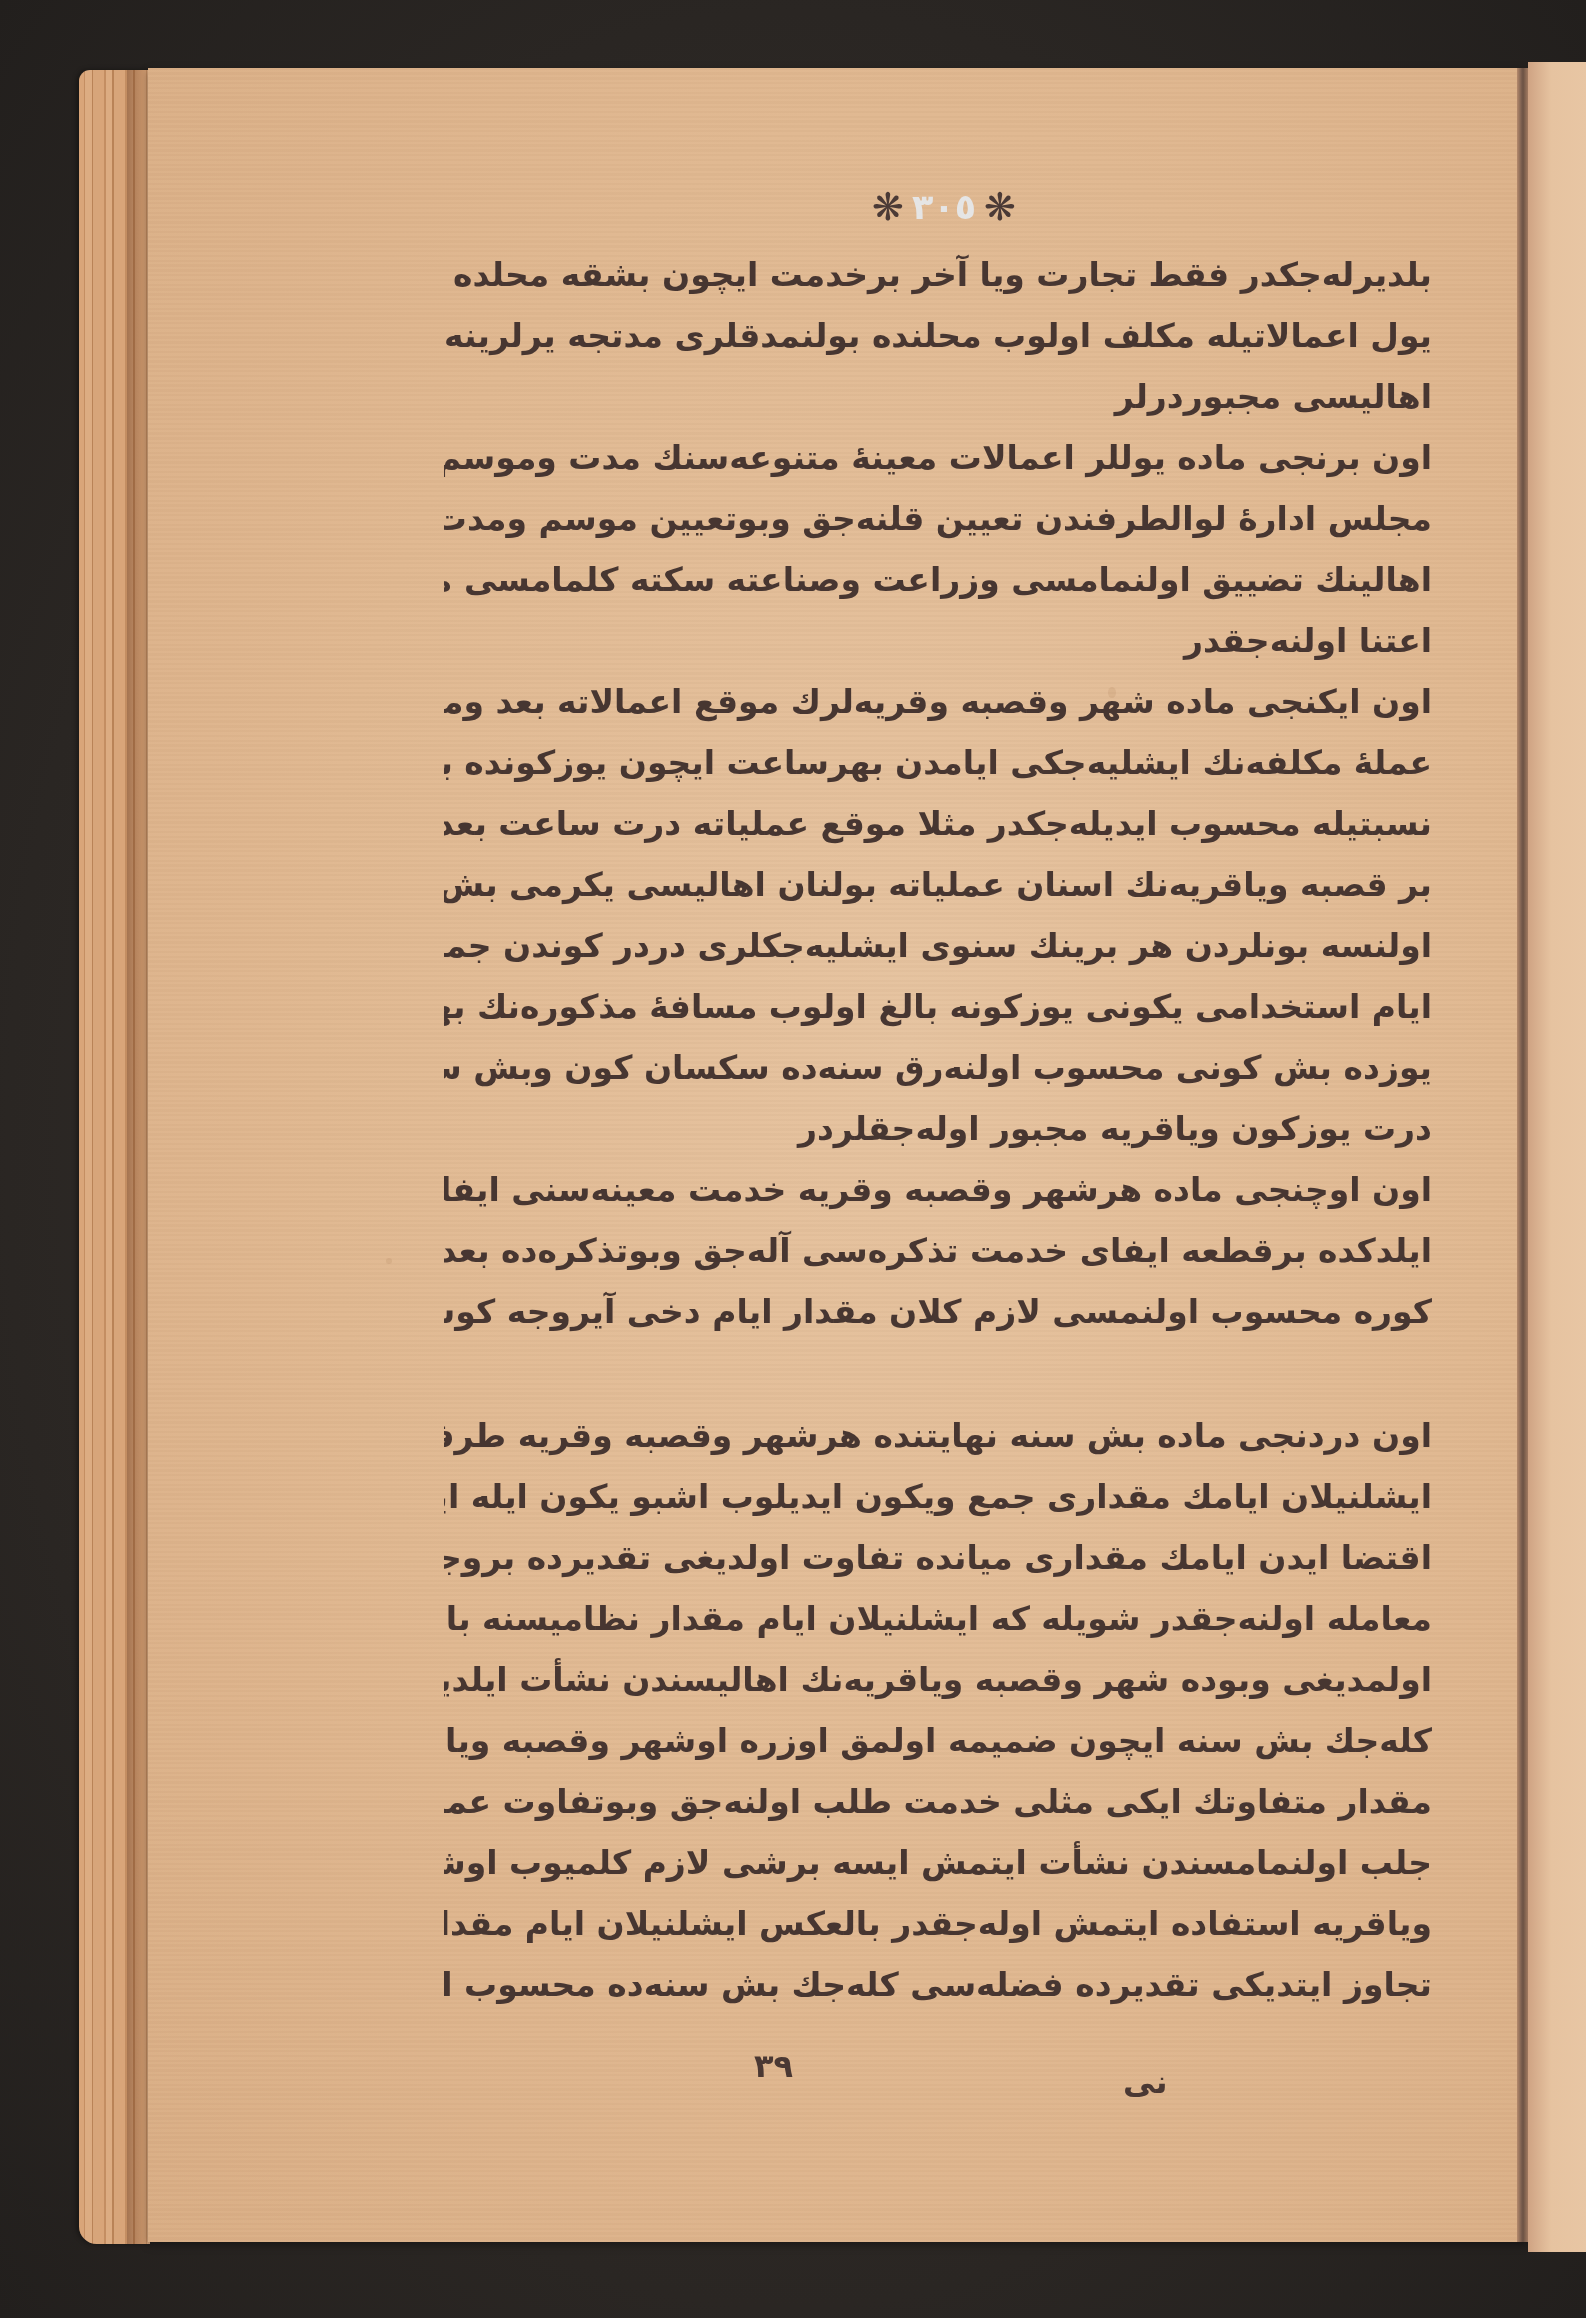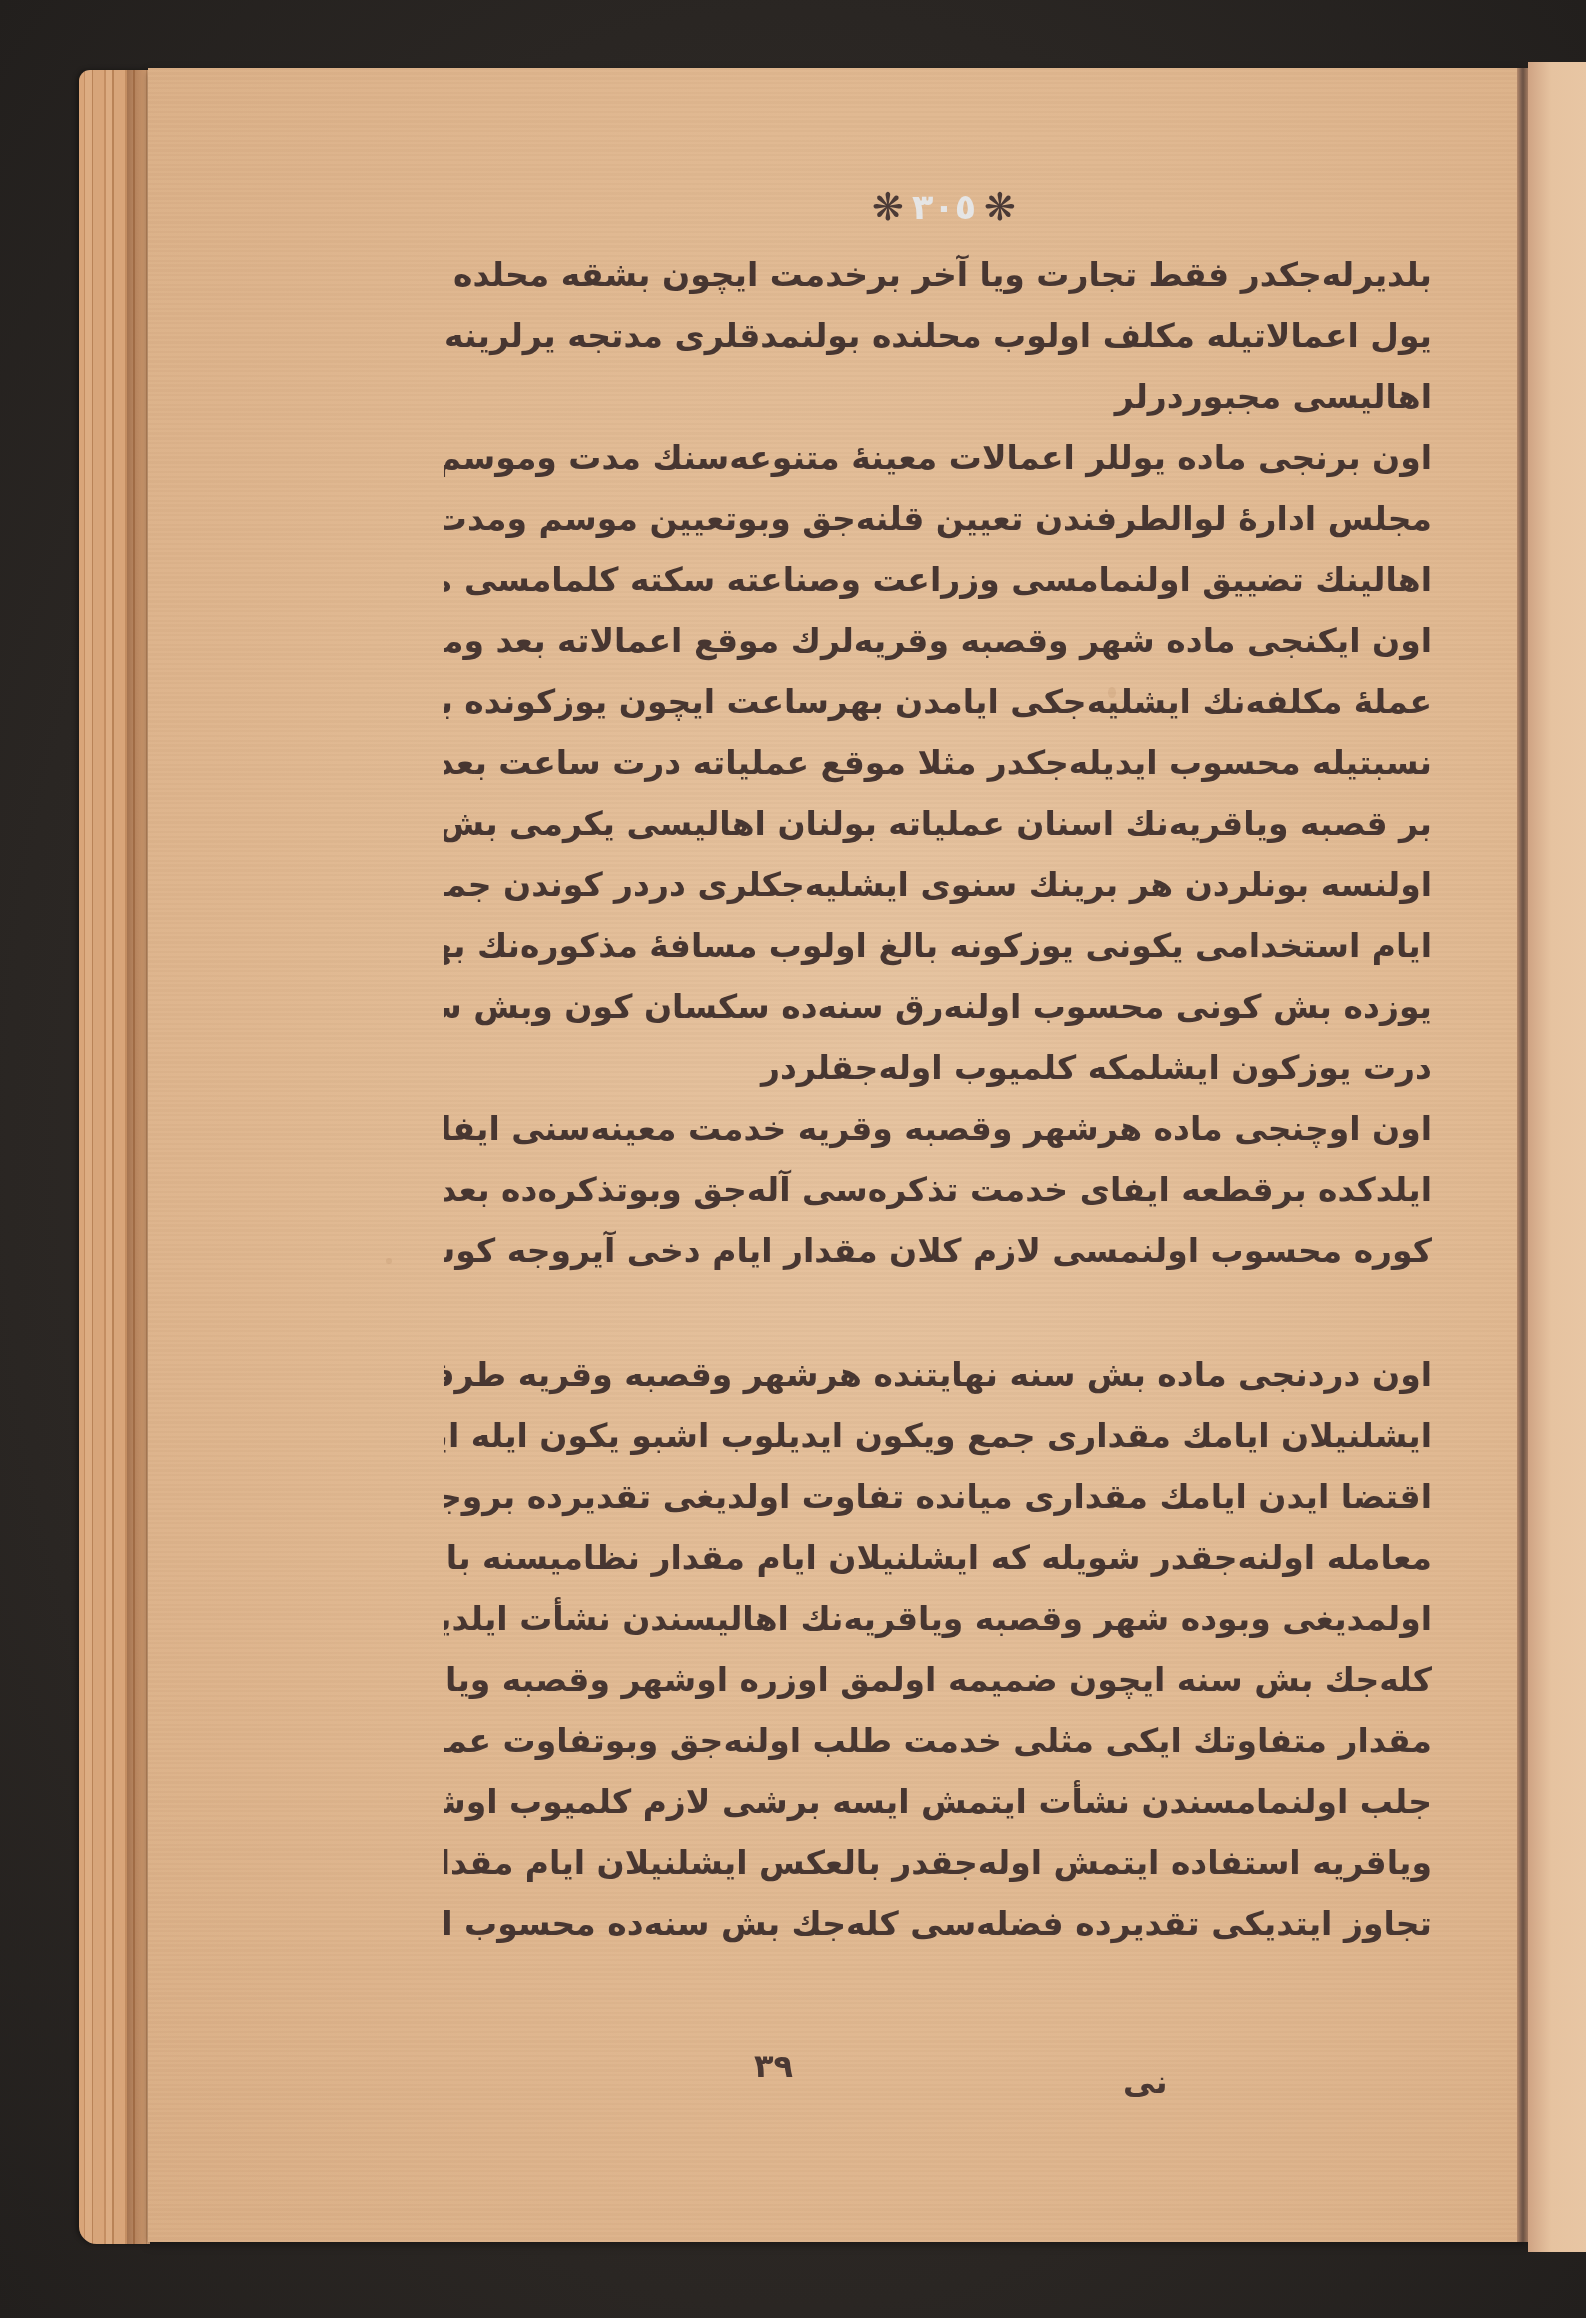--- a/index.html
+++ b/index.html
@@ -113,30 +113,31 @@
 <div class="text-block">
   <div>
     <span class="line">بلديرله‌جكدر فقط تجارت ويا آخر برخدمت ايچون بشقه محلده بولنانلر</span>
     <span class="line">يول اعمالاتيله مكلف اولوب محلنده بولنمدقلرى مدتجه يرلرينه آدم</span>
     <span class="line last">اهاليسى مجبوردرلر</span>
   </div>
   <div>
     <span class="line">اون برنجى ماده  يوللر اعمالات معينهٔ متنوعه‌سنك مدت وموسم اجراسى بهرسنه</span>
     <span class="line">مجلس ادارهٔ لوالطرفندن تعيين قلنه‌جق وبوتعيين موسم ومدت خصوصنده</span>
     <span class="line">اهالينك تضييق اولنمامسى وزراعت وصناعته سكته كلمامسى ماده‌لرينه</span>
+    <span class="line last">اعتنا اولنه‌جقدر</span>
   </div>
   <div>
     <span class="line">اون ايكنجى ماده  شهر وقصبه وقريه‌لرك موقع اعمالاته بعد ومسافه‌سى</span>
     <span class="line">عملهٔ مكلفه‌نك ايشليه‌جكى ايامدن بهرساعت ايچون يوزكونده بش كون</span>
     <span class="line">نسبتيله محسوب ايديله‌جكدر مثلا موقع عملياته درت ساعت بعدى اولان</span>
     <span class="line">بر قصبه وياقريه‌نك اسنان عملياته بولنان اهاليسى يكرمى بش نفرفرض</span>
     <span class="line">اولنسه بونلردن هر برينك سنوى ايشليه‌جكلرى دردر كوندن جمله‌سنك</span>
     <span class="line">ايام استخدامى يكونى يوزكونه بالغ اولوب مسافهٔ مذكوره‌نك بهرساعته مقابل</span>
     <span class="line">يوزده بش كونى محسوب اولنه‌رق سنه‌ده سكسان كون وبش سنه‌ده يالكز</span>
-    <span class="line last">درت يوزكون ايشلمكه كلميوب اوله‌جقلردر</span>
+    <span class="line last">درت يوزكون وياقريه مجبور اوله‌جقلردر</span>
   </div>
   <div>
     <span class="line">اون اوچنجى ماده  هرشهر وقصبه وقريه خدمت معينه‌سنى ايفا وتكميل</span>
     <span class="line">ايلدكده برقطعه ايفاى خدمت تذكره‌سى آله‌جق وبوتذكره‌ده بعد ومسافه‌يه</span>
     <span class="line">كوره محسوب اولنمسى لازم كلان مقدار ايام دخى آيروجه كوستريله‌جكدر</span>
   </div>
   <div class="gap"></div>
   <div>
     <span class="line">اون دردنجى ماده  بش سنه نهايتنده هرشهر وقصبه وقريه طرفندن</span>
     <span class="line">ايشلنيلان ايامك مقدارى جمع ويكون ايديلوب اشبو يكون ايله ايشلنمسى</span>

